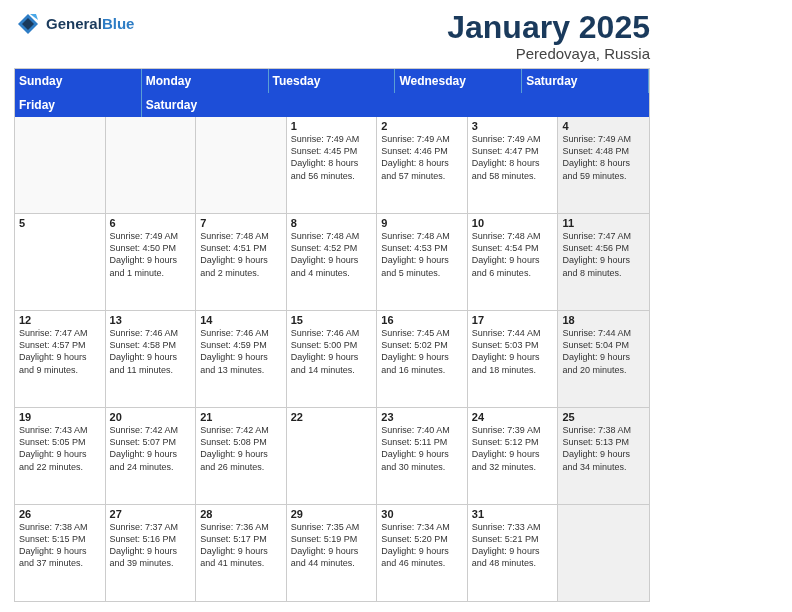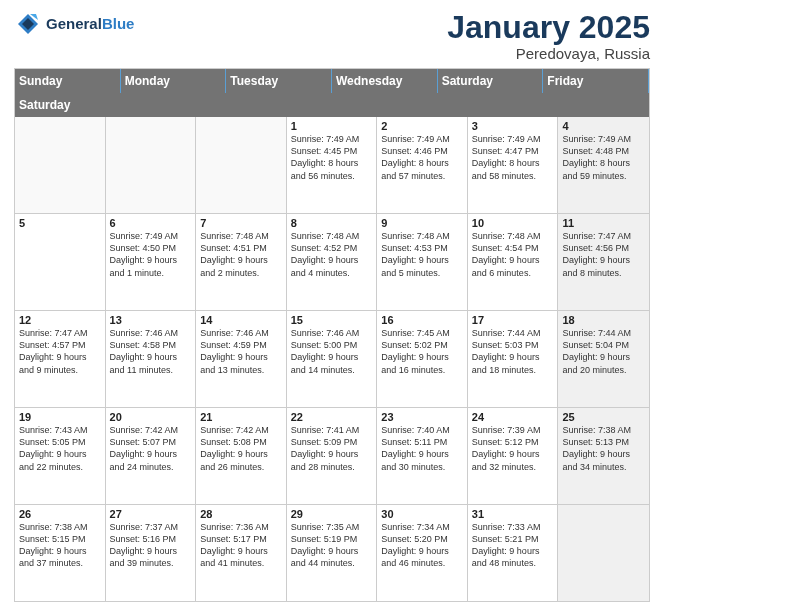--- a/index.html
+++ b/index.html
@@ -46,22 +46,22 @@
       color: #444;
     }
     .calendar {
       flex: 1;
       display: flex;
       flex-direction: column;
       border: 1px solid #ccc;
     }
     .cal-header-row {
       display: grid;
-      grid-template-columns: repeat(6, 1fr);
-      background: #737373;
+      grid-template-columns: repeat(5, 1fr);
+      background: #1d4ed8;
     }
     .cal-header-cell {
       color: #fff;
       font-size: 12px;
       font-weight: bold;
       padding: 5px 4px;
       text-align: left;
       border-right: 1px solid #5a9fd4;
     }
     .cal-header-cell:last-child { border-right: none; }
@@ -264,23 +264,20 @@
 Daylight: 9 hours and 24 minutes.</div>
           </div>
           <div class="cal-cell">
             <span class="day-num">21</span>
             <div class="cell-text">Sunrise: 7:42 AM
 Sunset: 5:08 PM
 Daylight: 9 hours and 26 minutes.</div>
           </div>
           <div class="cal-cell">
             <span class="day-num">22</span>
-            <div class="cell-text">Sunrise: 7:41 AM
-Sunset: 5:09 PM
-Daylight: 9 hours and 28 minutes.</div>
           </div>
           <div class="cal-cell">
             <span class="day-num">23</span>
             <div class="cell-text">Sunrise: 7:40 AM
 Sunset: 5:11 PM
 Daylight: 9 hours and 30 minutes.</div>
           </div>
           <div class="cal-cell">
             <span class="day-num">24</span>
             <div class="cell-text">Sunrise: 7:39 AM

